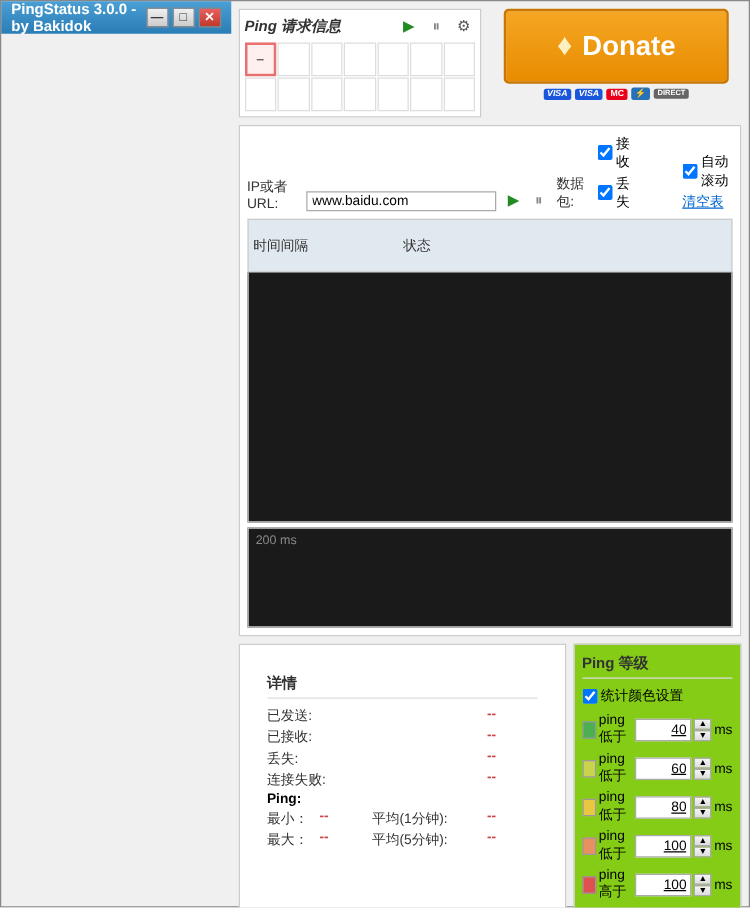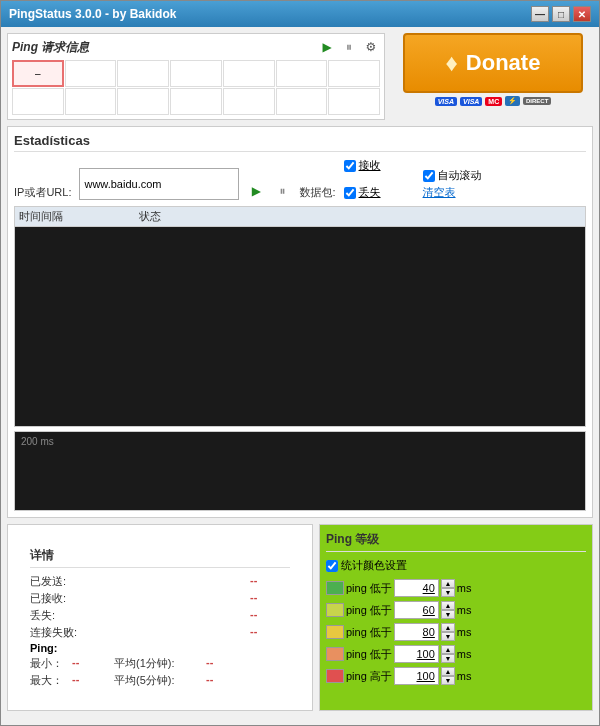--- a/index.html
+++ b/index.html
@@ -10,21 +10,21 @@
       width: 600px;
       height: 726px;
       overflow: hidden;
     }
     .window {
       width: 600px;
       height: 726px;
       background: #f0f0f0;
       border: 1px solid #888;
       display: flex;
-      flex-direction: column;
+      flex-direction: row;
     }
     .titlebar {
       background: linear-gradient(to bottom, #4a9fd4, #2b7db5);
       color: white;
       padding: 5px 8px;
       display: flex;
       justify-content: space-between;
       align-items: center;
       font-size: 12px;
       font-weight: bold;
@@ -164,34 +164,33 @@
       align-items: flex-end;
       gap: 8px;
       margin-bottom: 6px;
     }
     .label-text {
       color: #333;
       font-size: 11px;
     }
     .url-input {
       width: 160px;
-      height: 32px;
+      height: 16px;
       border: 1px solid #aaa;
       padding: 1px 4px;
       font-size: 11px;
     }
     .packets-label {
       color: #333;
       font-size: 11px;
     }
     .checkbox-group {
       display: flex;
       flex-direction: column;
-      gap: 12px;
-      text-decoration: underline;
+      gap: 2px;
     }
     .checkbox-row {
       display: flex;
       align-items: center;
       gap: 3px;
       font-size: 11px;
     }
     .checkbox-row input[type=checkbox] {
       width: 12px;
       height: 12px;
@@ -206,21 +205,21 @@
       color: #0066cc;
       text-decoration: underline;
       cursor: pointer;
       font-size: 11px;
     }
     .stats-table-header {
       display: grid;
       grid-template-columns: 120px 1fr;
       background: #e0e8f0;
       border: 1px solid #ccc;
-      padding: 2px 4px;
+      padding: 13px 4px;
       font-size: 11px;
       color: #333;
     }
     .stats-table-body {
       background: #1a1a1a;
       height: 200px;
       border: 1px solid #ccc;
       border-top: none;
     }
     .chart-area {
@@ -381,21 +380,20 @@
           <span class="payment-icon visa">VISA</span>
           <span class="payment-icon visa">VISA</span>
           <span class="payment-icon mc">MC</span>
           <span class="payment-icon amex">⚡</span>
           <span class="payment-icon direct">DIRECT</span>
         </div>
       </div>
     </div>
 
     <div class="stats-section">
-      <div class="stats-title">Estadísticas</div>
 
       <div class="stats-controls">
         <span class="label-text">IP或者URL:</span>
         <input class="url-input" type="text" value="www.baidu.com" style="">
         <button class="icon-btn play-btn">▶</button>
         <button class="icon-btn pause-btn">⏸</button>
         <span class="packets-label">数据包:</span>
 
         <div class="checkbox-group">
           <div class="checkbox-row">

